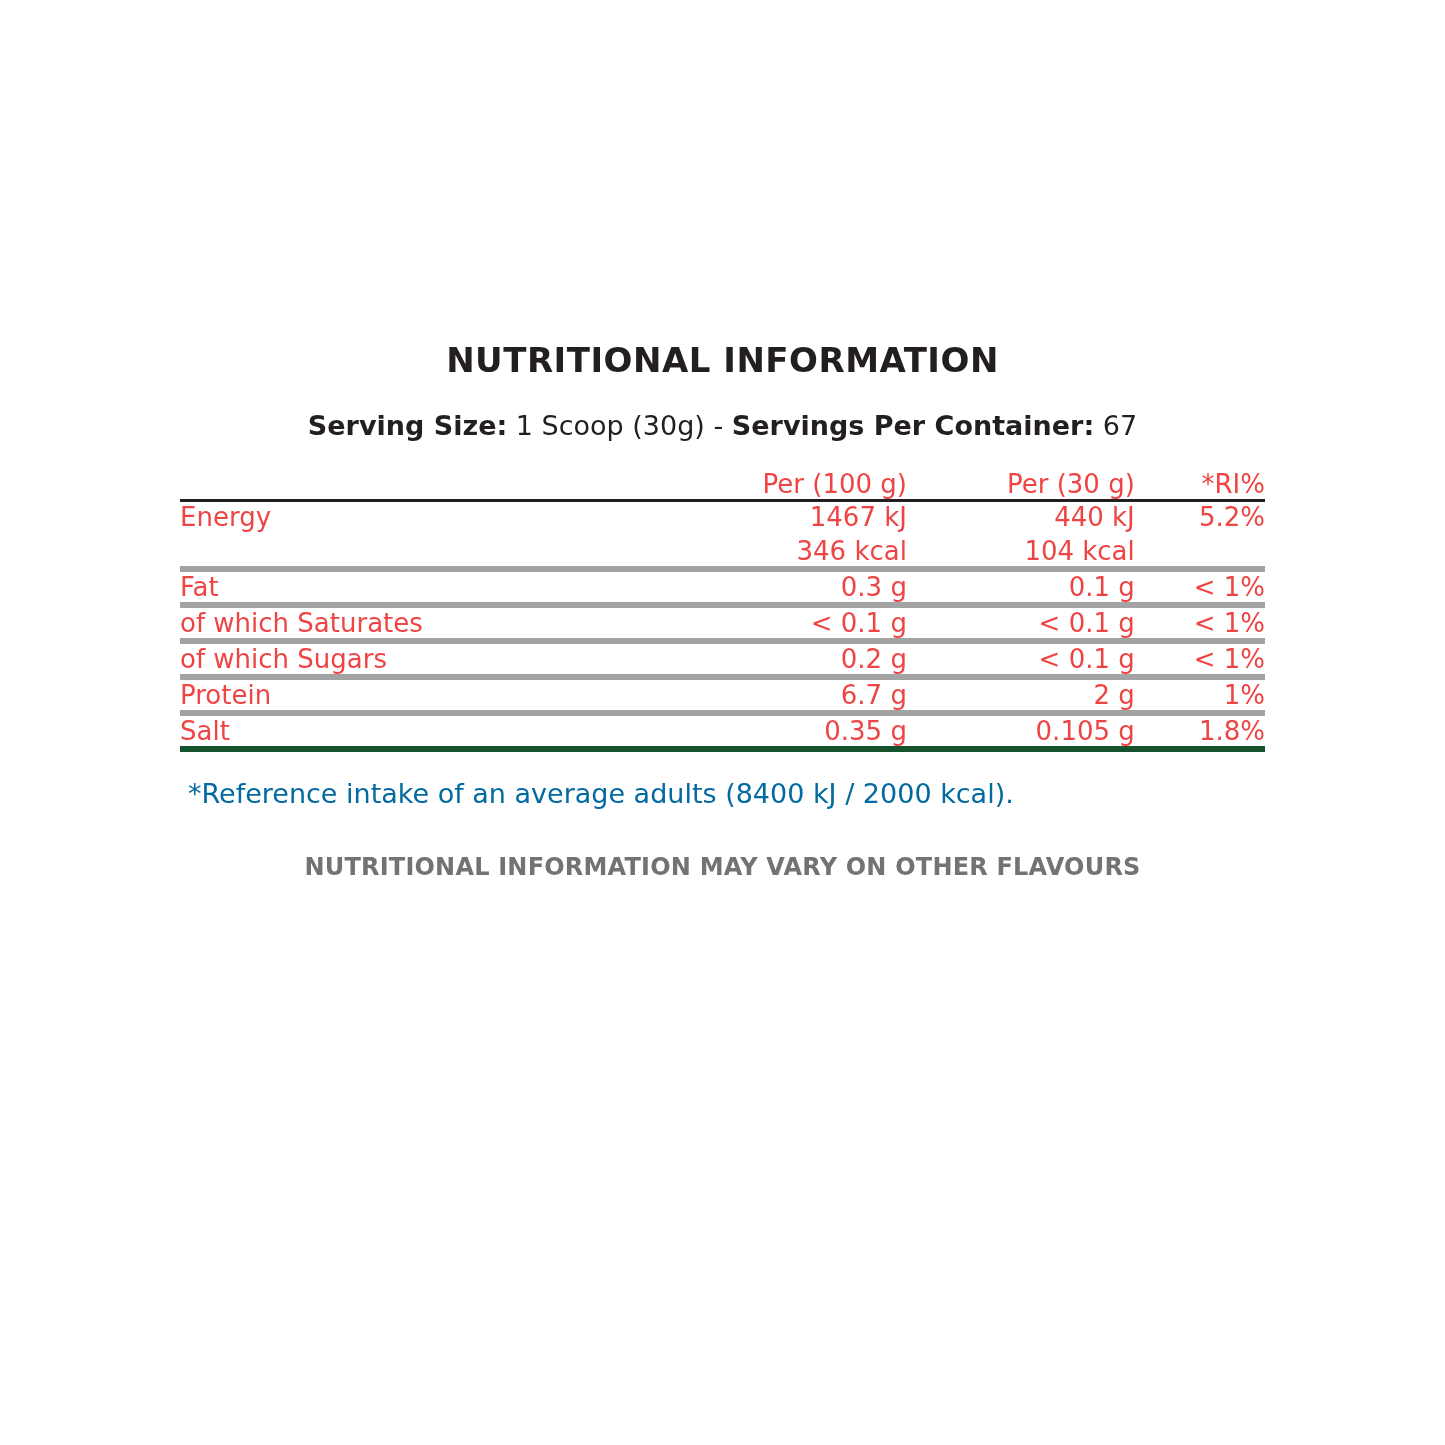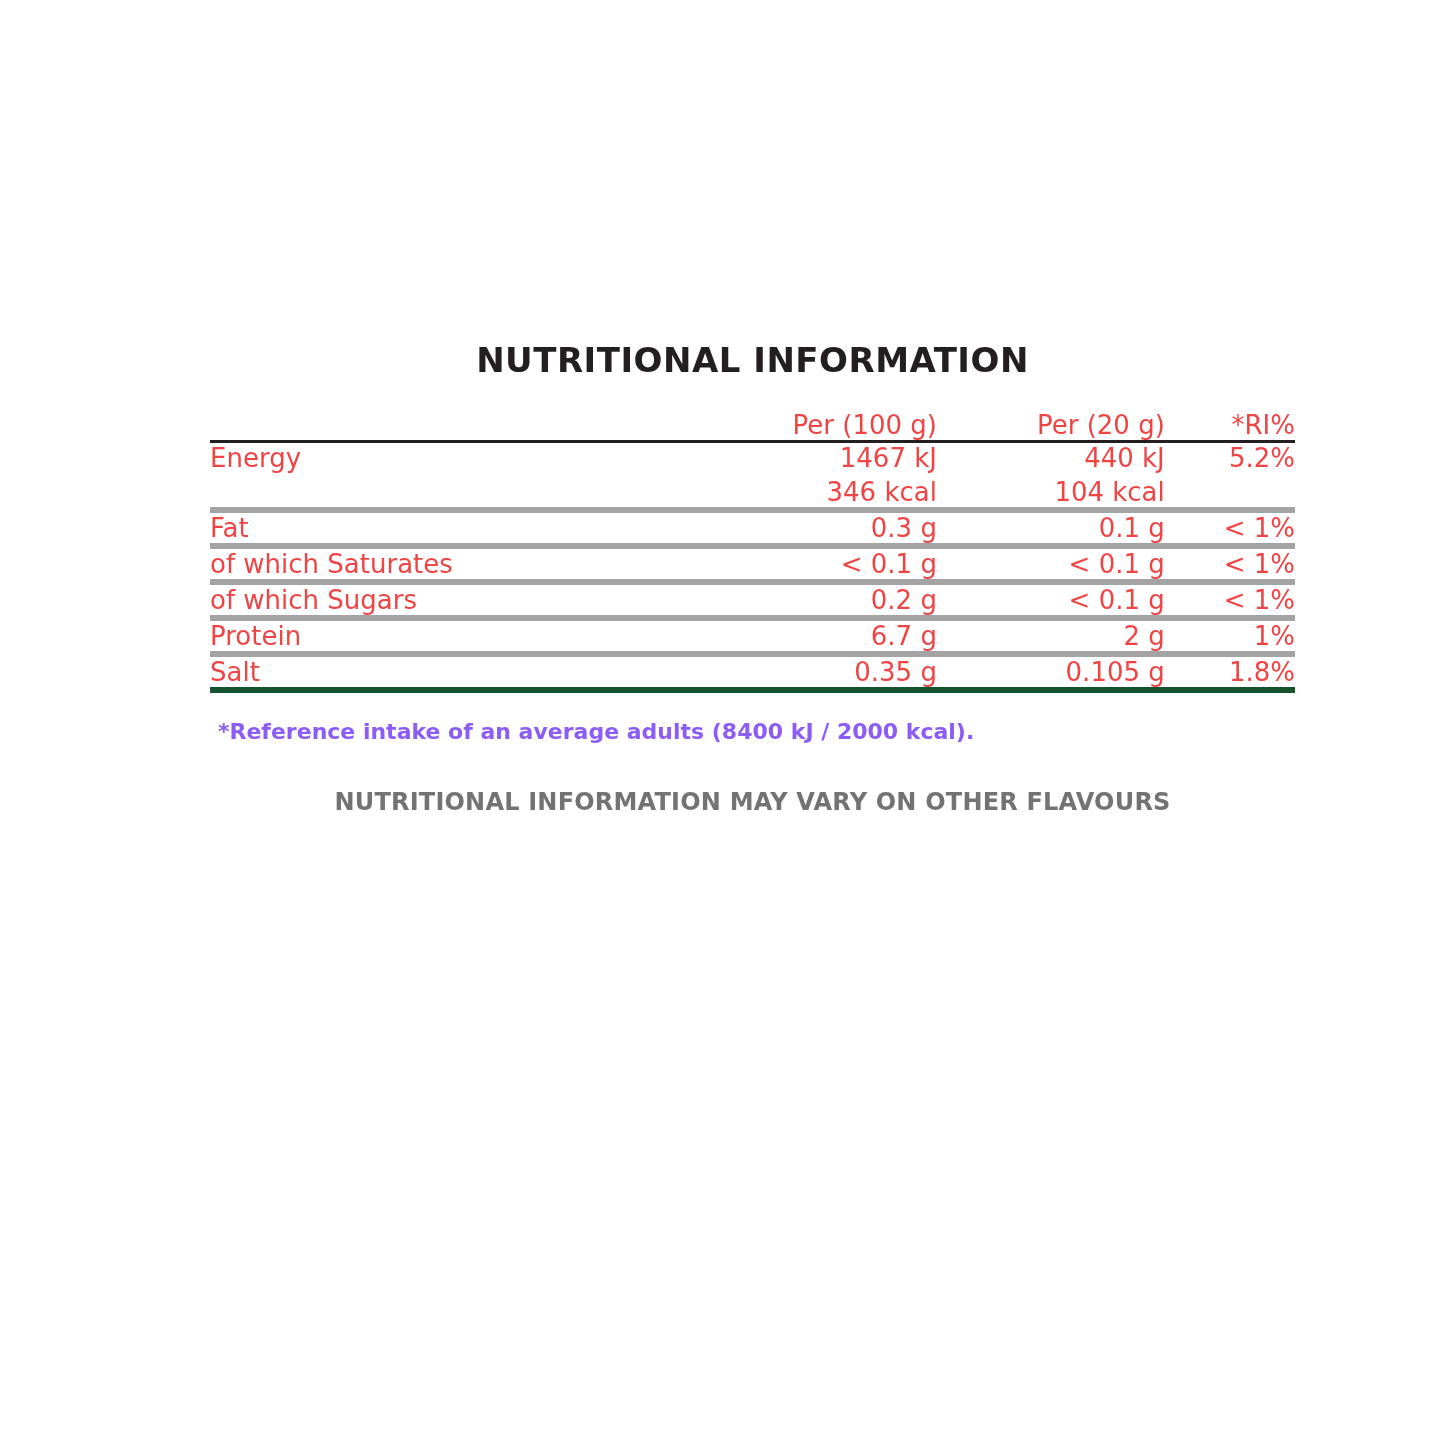--- a/index.html
+++ b/index.html
@@ -13,21 +13,20 @@
     font-family: "DejaVu Sans", sans-serif;
     color: #231f20;
     position: relative;
     overflow: hidden;
   }
   .panel {
     position: absolute;
     left: 180px;
     top: 340px;
     width: 1085px;
-    margin-left: 30px;
   }
   .title {
     text-align: center;
     font-size: 34px;
     font-weight: 700;
     letter-spacing: 0.5px;
     color: #231f20;
     margin: 0 0 30px 0;
   }
   .serving-line {
@@ -67,48 +66,50 @@
     padding-top: 9px;
     padding-bottom: 9px;
     border-bottom: 6px solid #a3a3a3;
   }
   tbody tr.energy-top td { border-bottom: none; padding-bottom: 2px; }
   tbody tr.energy-bot td { padding-top: 2px; }
   tbody tr.last td { border-bottom: 6px solid #14532d; }
   .indent { padding-left: 40px; }
 
   .footnote {
-    font-size: 22px;
-    color: #8b5cf6;
+    font-size: 27px;
+    color: #0369a1;
     margin: 26px 0 0 8px;
-    font-weight: bold;
   }
   .vary {
     margin-top: 44px;
     text-align: center;
     font-size: 24px;
     font-weight: 700;
     letter-spacing: 0.2px;
     color: #737373;
   }
 </style>
 </head>
 <body>
 
 <div class="panel">
 
   <div class="title">NUTRITIONAL INFORMATION</div>
 
+  <div class="serving-line">
+    <span class="b">Serving Size:</span><span> 1 Scoop (30g) - </span><span class="b">Servings Per Container:</span><span> 67</span>
+  </div>
 
   <table class="nutri">
     <thead>
       <tr>
         <th class="col-name"></th>
         <th class="col-100">Per (100 g)</th>
-        <th class="col-30">Per (20 g)</th>
+        <th class="col-30">Per (30 g)</th>
         <th class="col-ri">*RI%</th>
       </tr>
     </thead>
     <tbody>
       <tr class="energy-top">
         <td class="col-name">Energy</td>
         <td class="col-100">1467 kJ</td>
         <td class="col-30">440 kJ</td>
         <td class="col-ri">5.2%</td>
       </tr>

